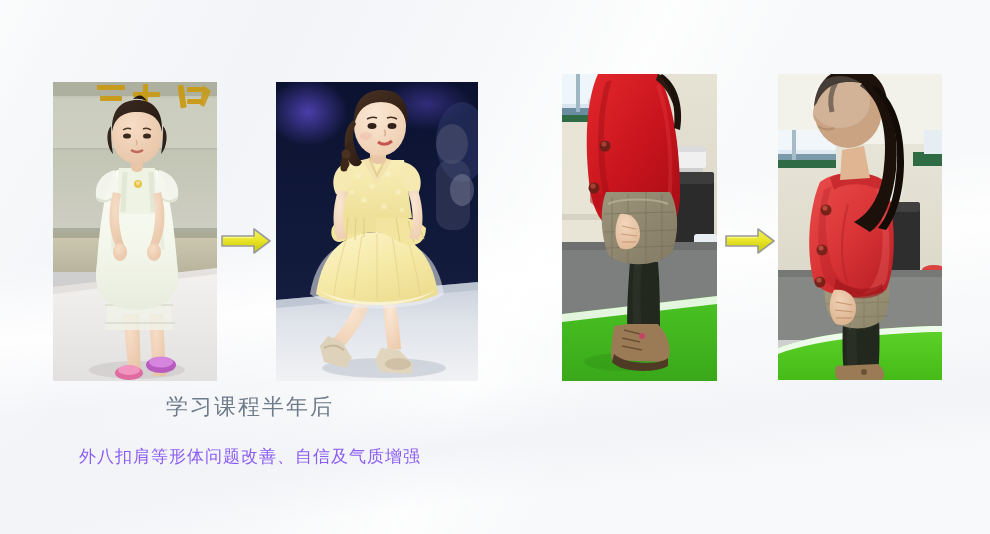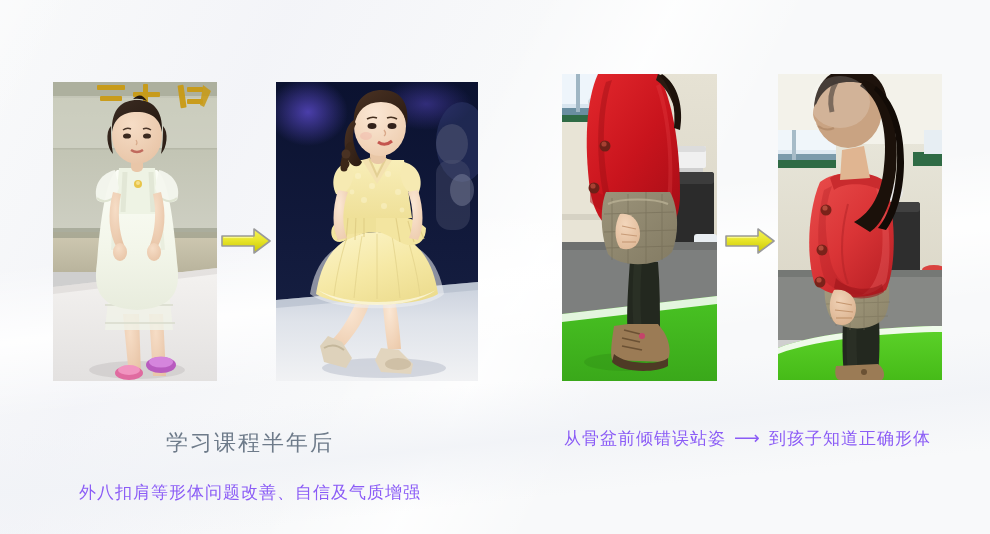--- a/index.html
+++ b/index.html
@@ -542,22 +542,19 @@
 
     <path d="M38 30 C34 34 34 44 38 48 L44 44 Z" fill="#c9a382"></path>
     <path d="M40 52 q8 6 16 2" stroke="#a9805f" stroke-width="2" fill="none" opacity="0.6"></path>
 
     <path d="M58 8 q-8 14 -4 30" stroke="#1b110a" stroke-width="5" fill="none" opacity="0.6"></path>
 
     <ellipse cx="62" cy="28" rx="30" ry="26" fill="#ffffff" opacity="0.18"></ellipse>
   </svg>
 </div>
 
-<div class="cap" style="left:0px;top:428px;width:500px;">
+<div class="cap" style="left:0px;top:392px;width:500px;">
   <div class="cap-title">学习课程半年后</div>
   <div class="cap-sub" style="margin-top:23px;">外八扣肩等形体问题改善、自信及气质增强</div>
 </div>
 
 <div class="cap" style="left:505px;top:404px;width:485px;">
-  <div class="cap-sub" style="margin-top:23px;">
-    <span>从骨盆前倾错误站姿</span><span style="padding:0 8px;font-size:18px;">⟶</span><span>到孩子知道正确形体</span>
-  </div>
 </div>
 
 </body></html>

